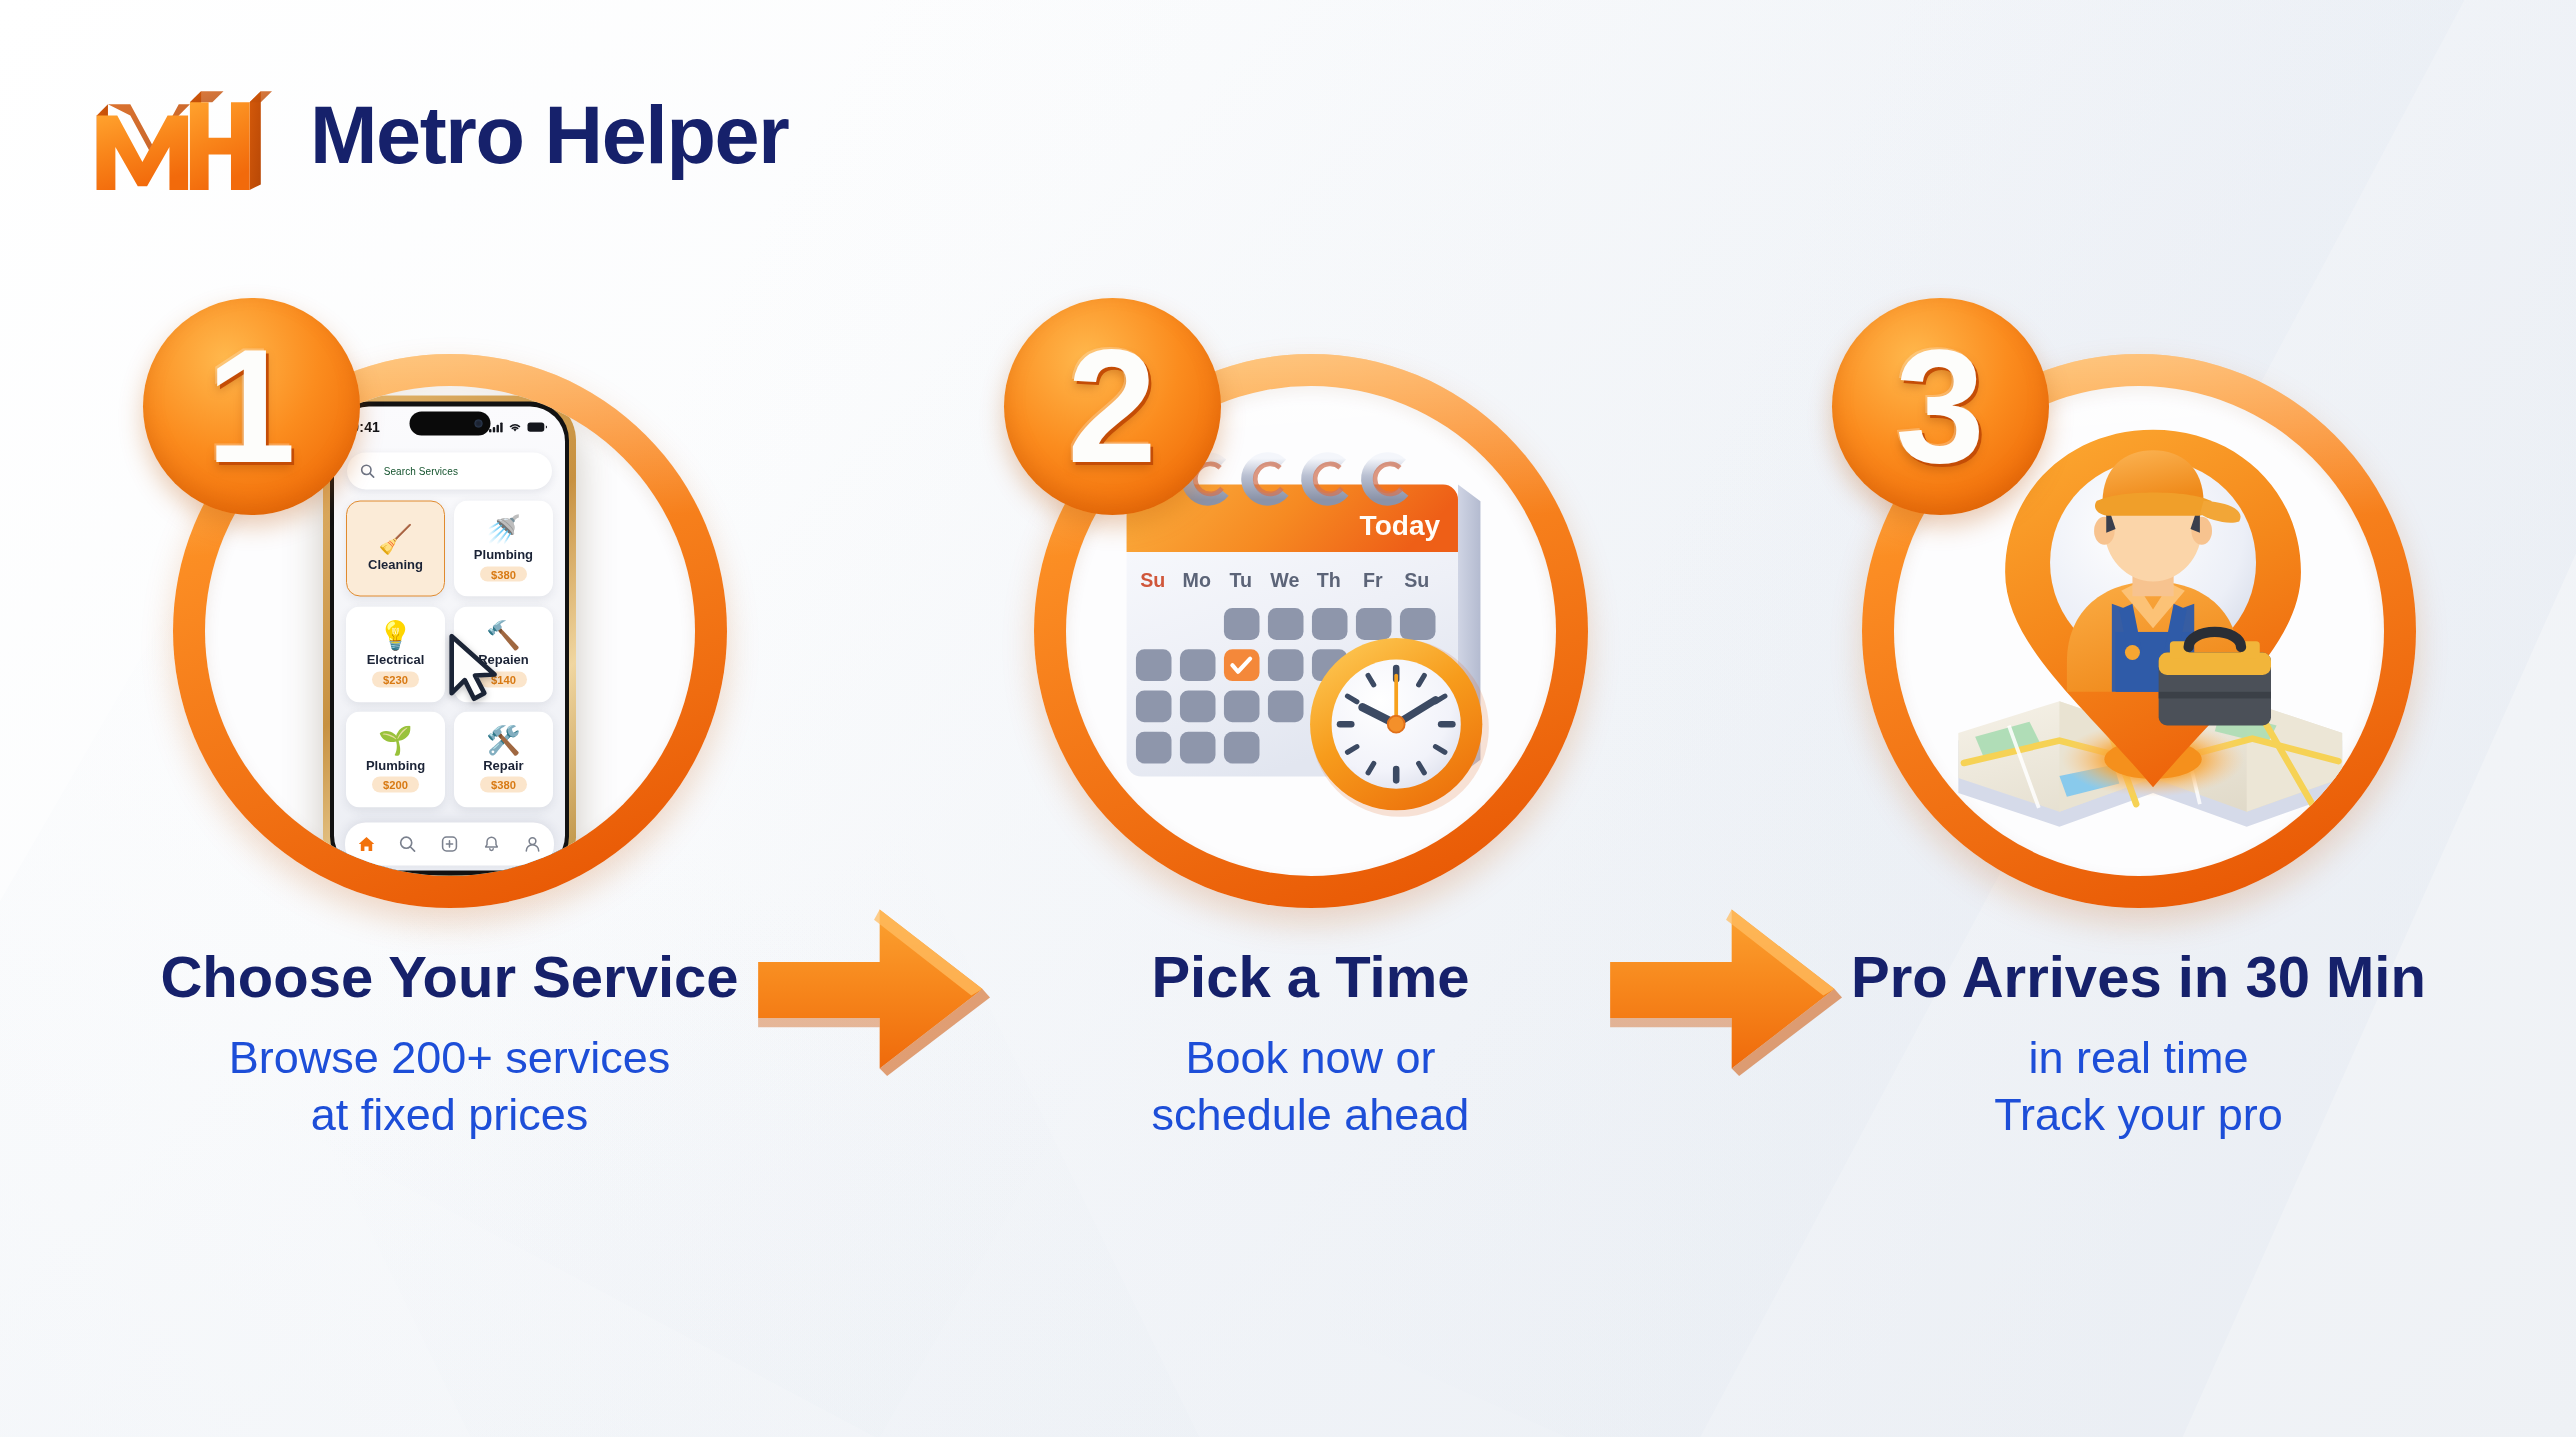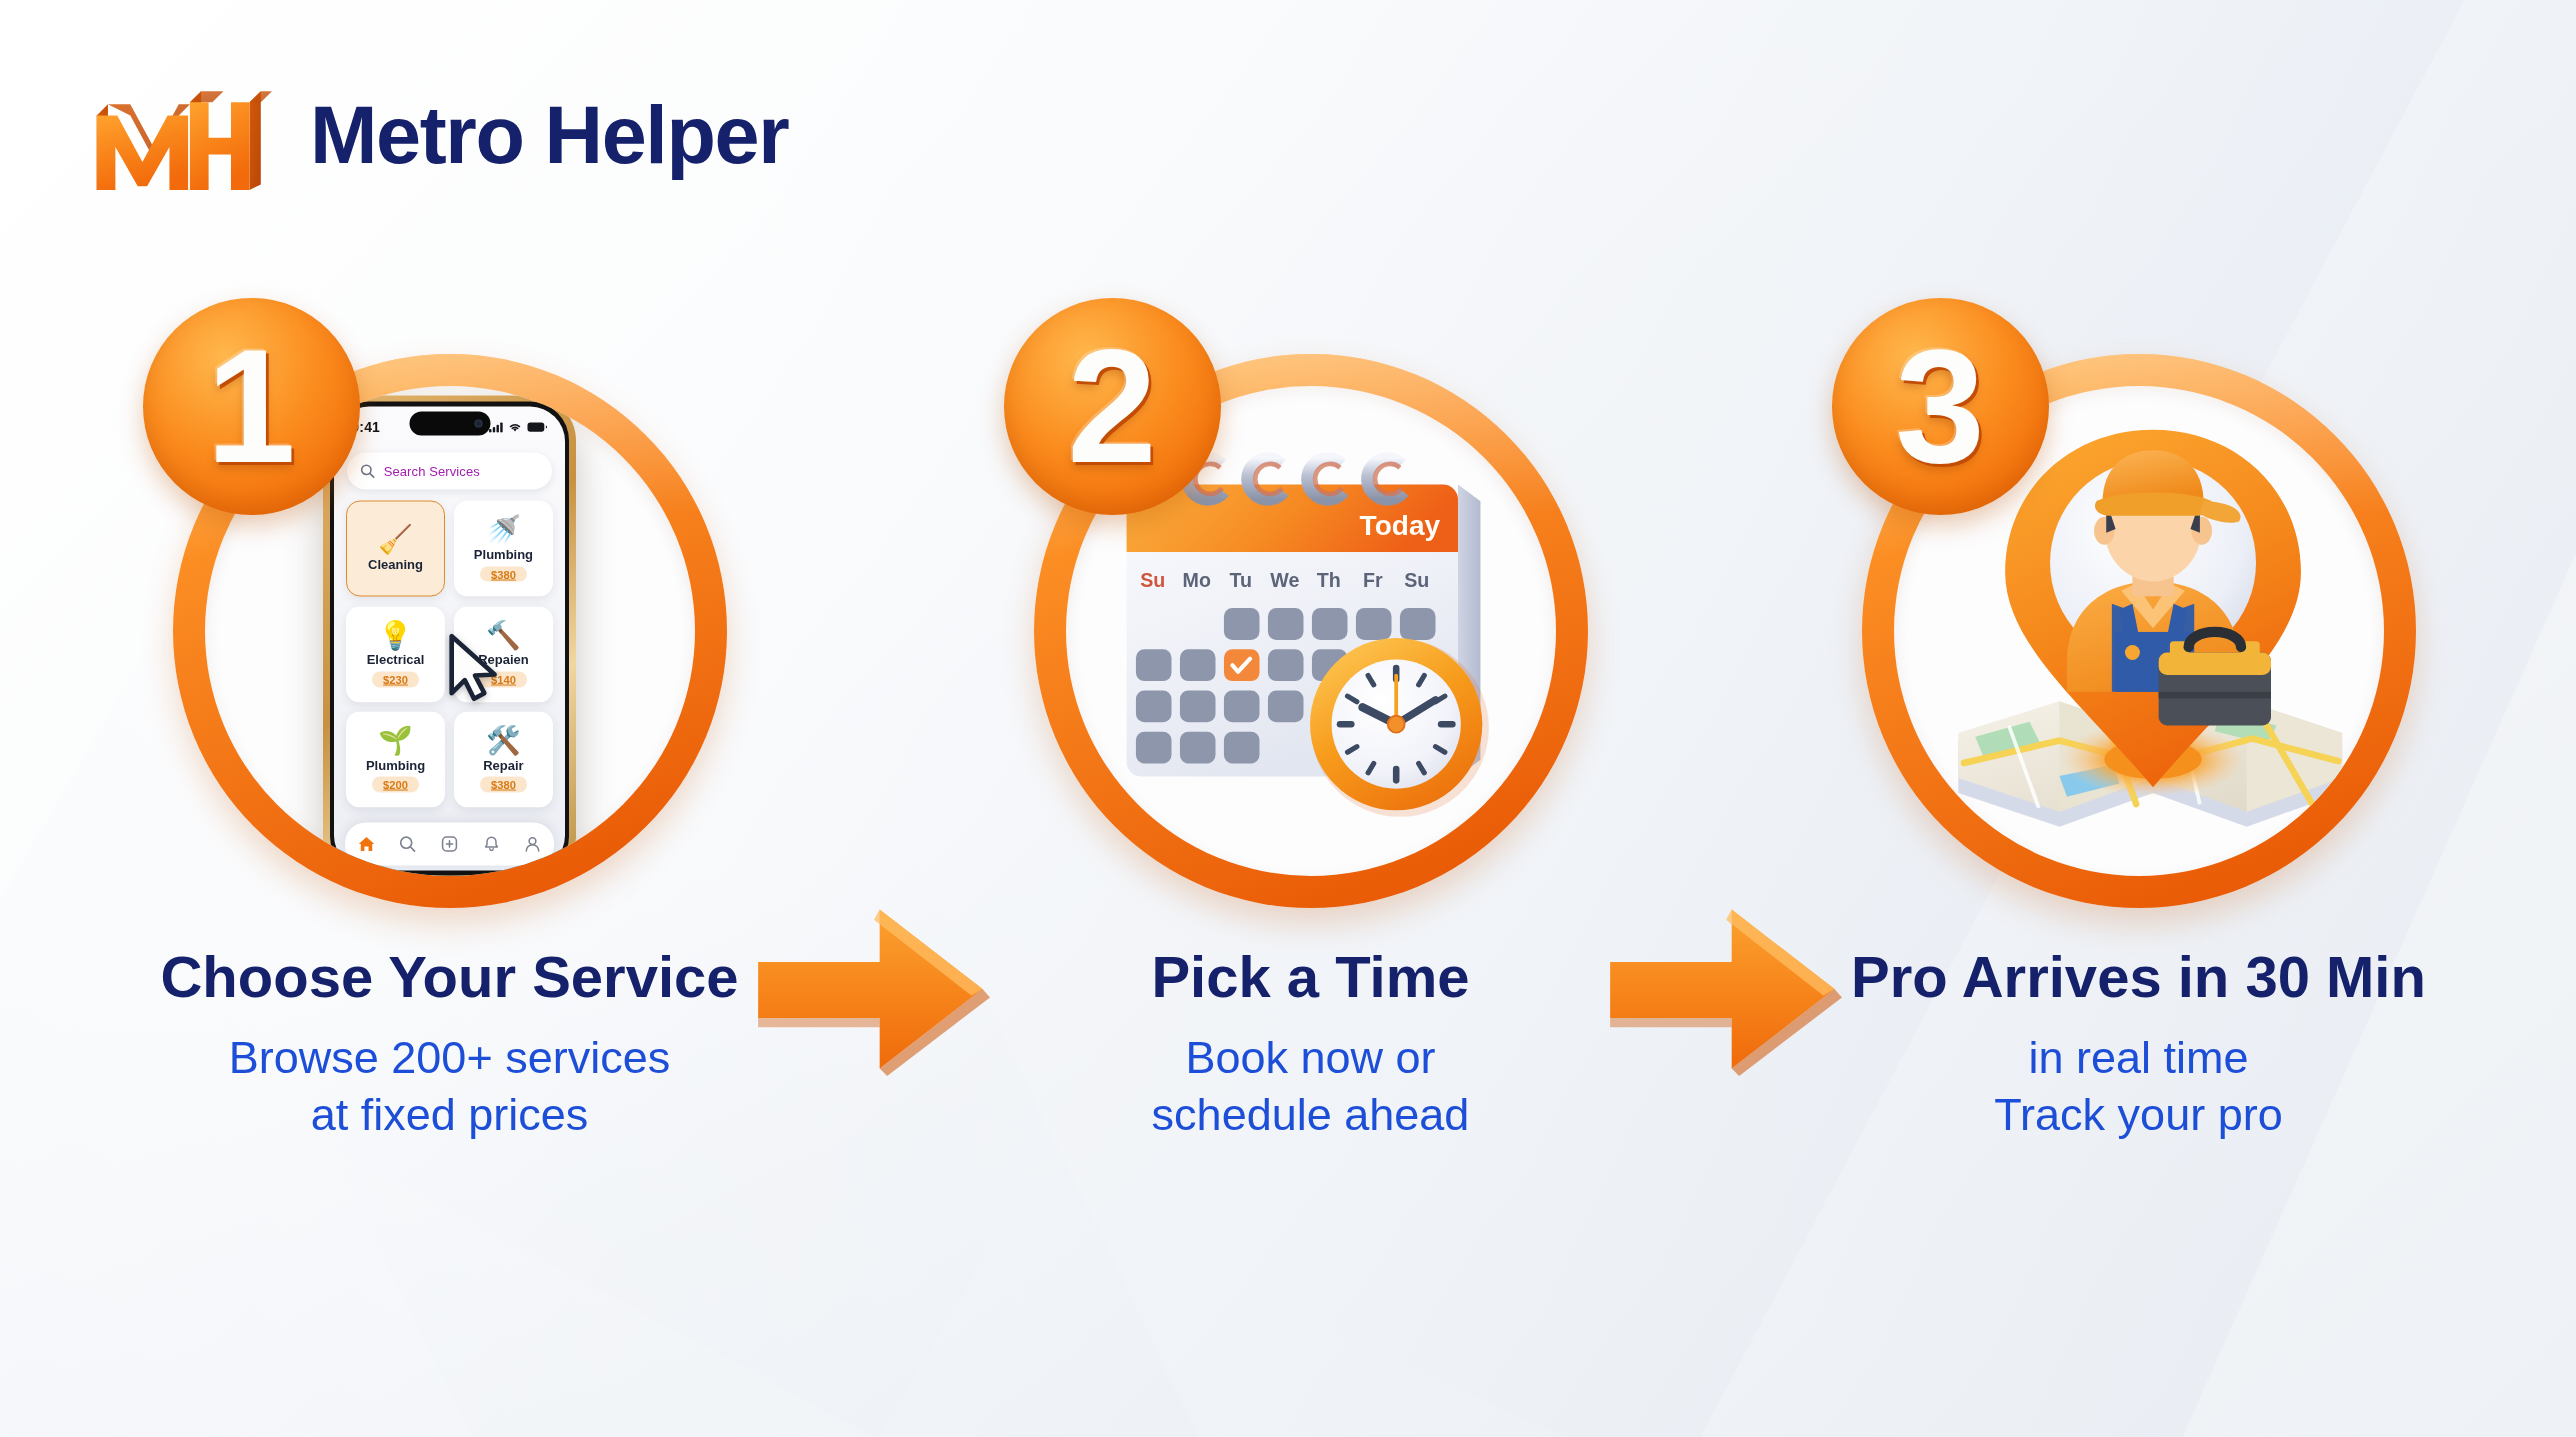--- a/index.html
+++ b/index.html
@@ -122,37 +122,37 @@
     width:81px;height:23.4px;border-radius:13px;background:#0a0a0a;
     display:flex;align-items:center;justify-content:flex-end;padding-right:7.5px;box-sizing:border-box;
   }
   .dyn-cam{width:8.4px;height:8.4px;border-radius:50%;background:#1c2230;box-shadow:inset 0 0 2.8px #39506e;}
 
   .searchbar{
     margin:9.4px 13px 0;height:37px;border-radius:19px;background:#fff;
     display:flex;align-items:center;gap:8.4px;padding:0 13px;box-sizing:border-box;
     box-shadow:0 2.8px 8.4px rgba(40,50,80,.10);
   }
-  .search-ph{font-size:13px;color:#a21caf;letter-spacing:0.1px;}
+  .search-ph{font-size:10px;color:#14532d;letter-spacing:0.1px;}
 
   .grid{
     margin:11.2px 12px 0;display:grid;grid-template-columns:1fr 1fr;gap:9.4px;
   }
   .card{
     background:#fff;border-radius:14px;height:96px;
     display:flex;flex-direction:column;align-items:center;justify-content:center;gap:2.8px;
     box-shadow:0 2.8px 9.4px rgba(40,50,80,.09);box-sizing:border-box;
     border:1.9px solid transparent;
   }
   .card.sel{background:#fbebd7;border-color:#e08a2e;}
   .card-emoji{font-size:28px;line-height:1;}
   .card-name{font-size:13px;font-weight:bold;color:#1b2336;}
   .card-price{
     margin-top:1.9px;font-size:11.2px;font-weight:bold;color:#d87a14;
-    background:#fbe5cb;border-radius:9.4px;padding:1.9px 11.2px;text-decoration:underline;
+    background:#fbe5cb;border-radius:9.4px;padding:1.9px 11.2px;
   }
   .tabbar{
     position:absolute;left:11.2px;right:11.2px;bottom:5.6px;height:43px;border-radius:20.6px;
     background:#fff;display:flex;align-items:center;justify-content:space-around;
     box-shadow:0 -1.9px 11.2px rgba(40,50,80,.10);
   }
   .cursor{position:absolute;left:112px;top:227px;width:58px;height:69px;z-index:9;
           filter:drop-shadow(0 2.8px 3.7px rgba(0,0,0,.25));}
 
   

